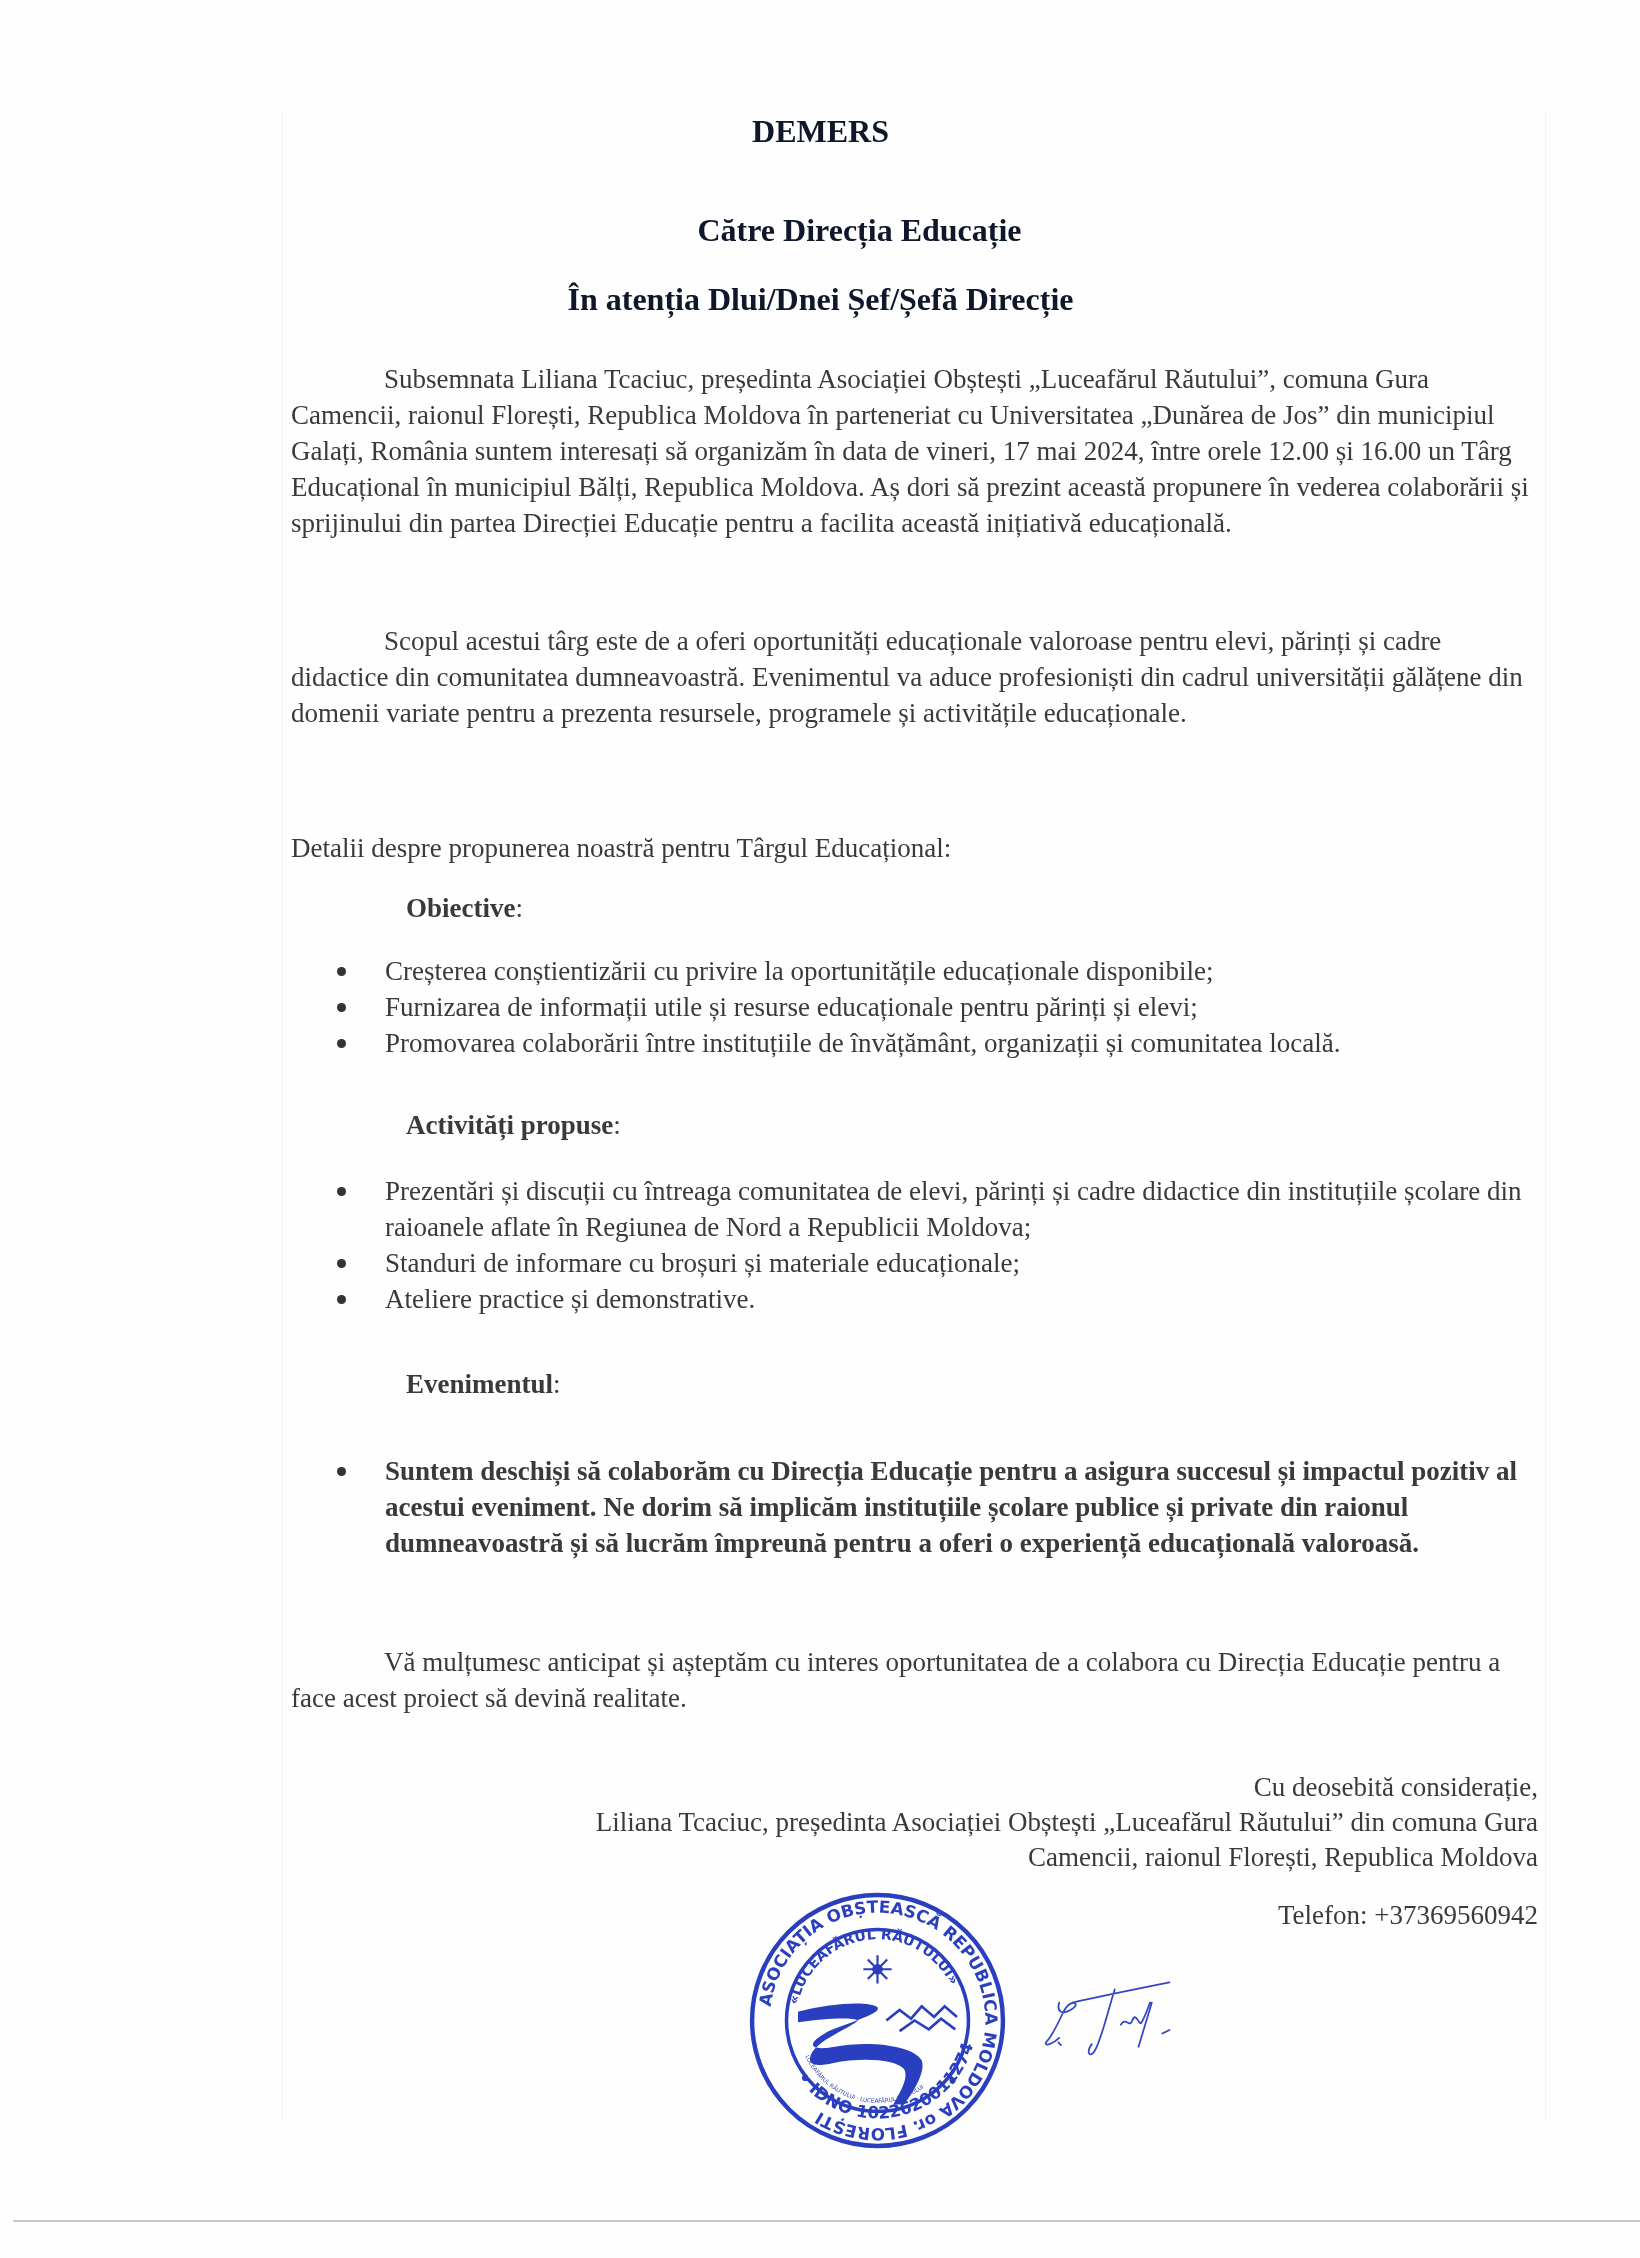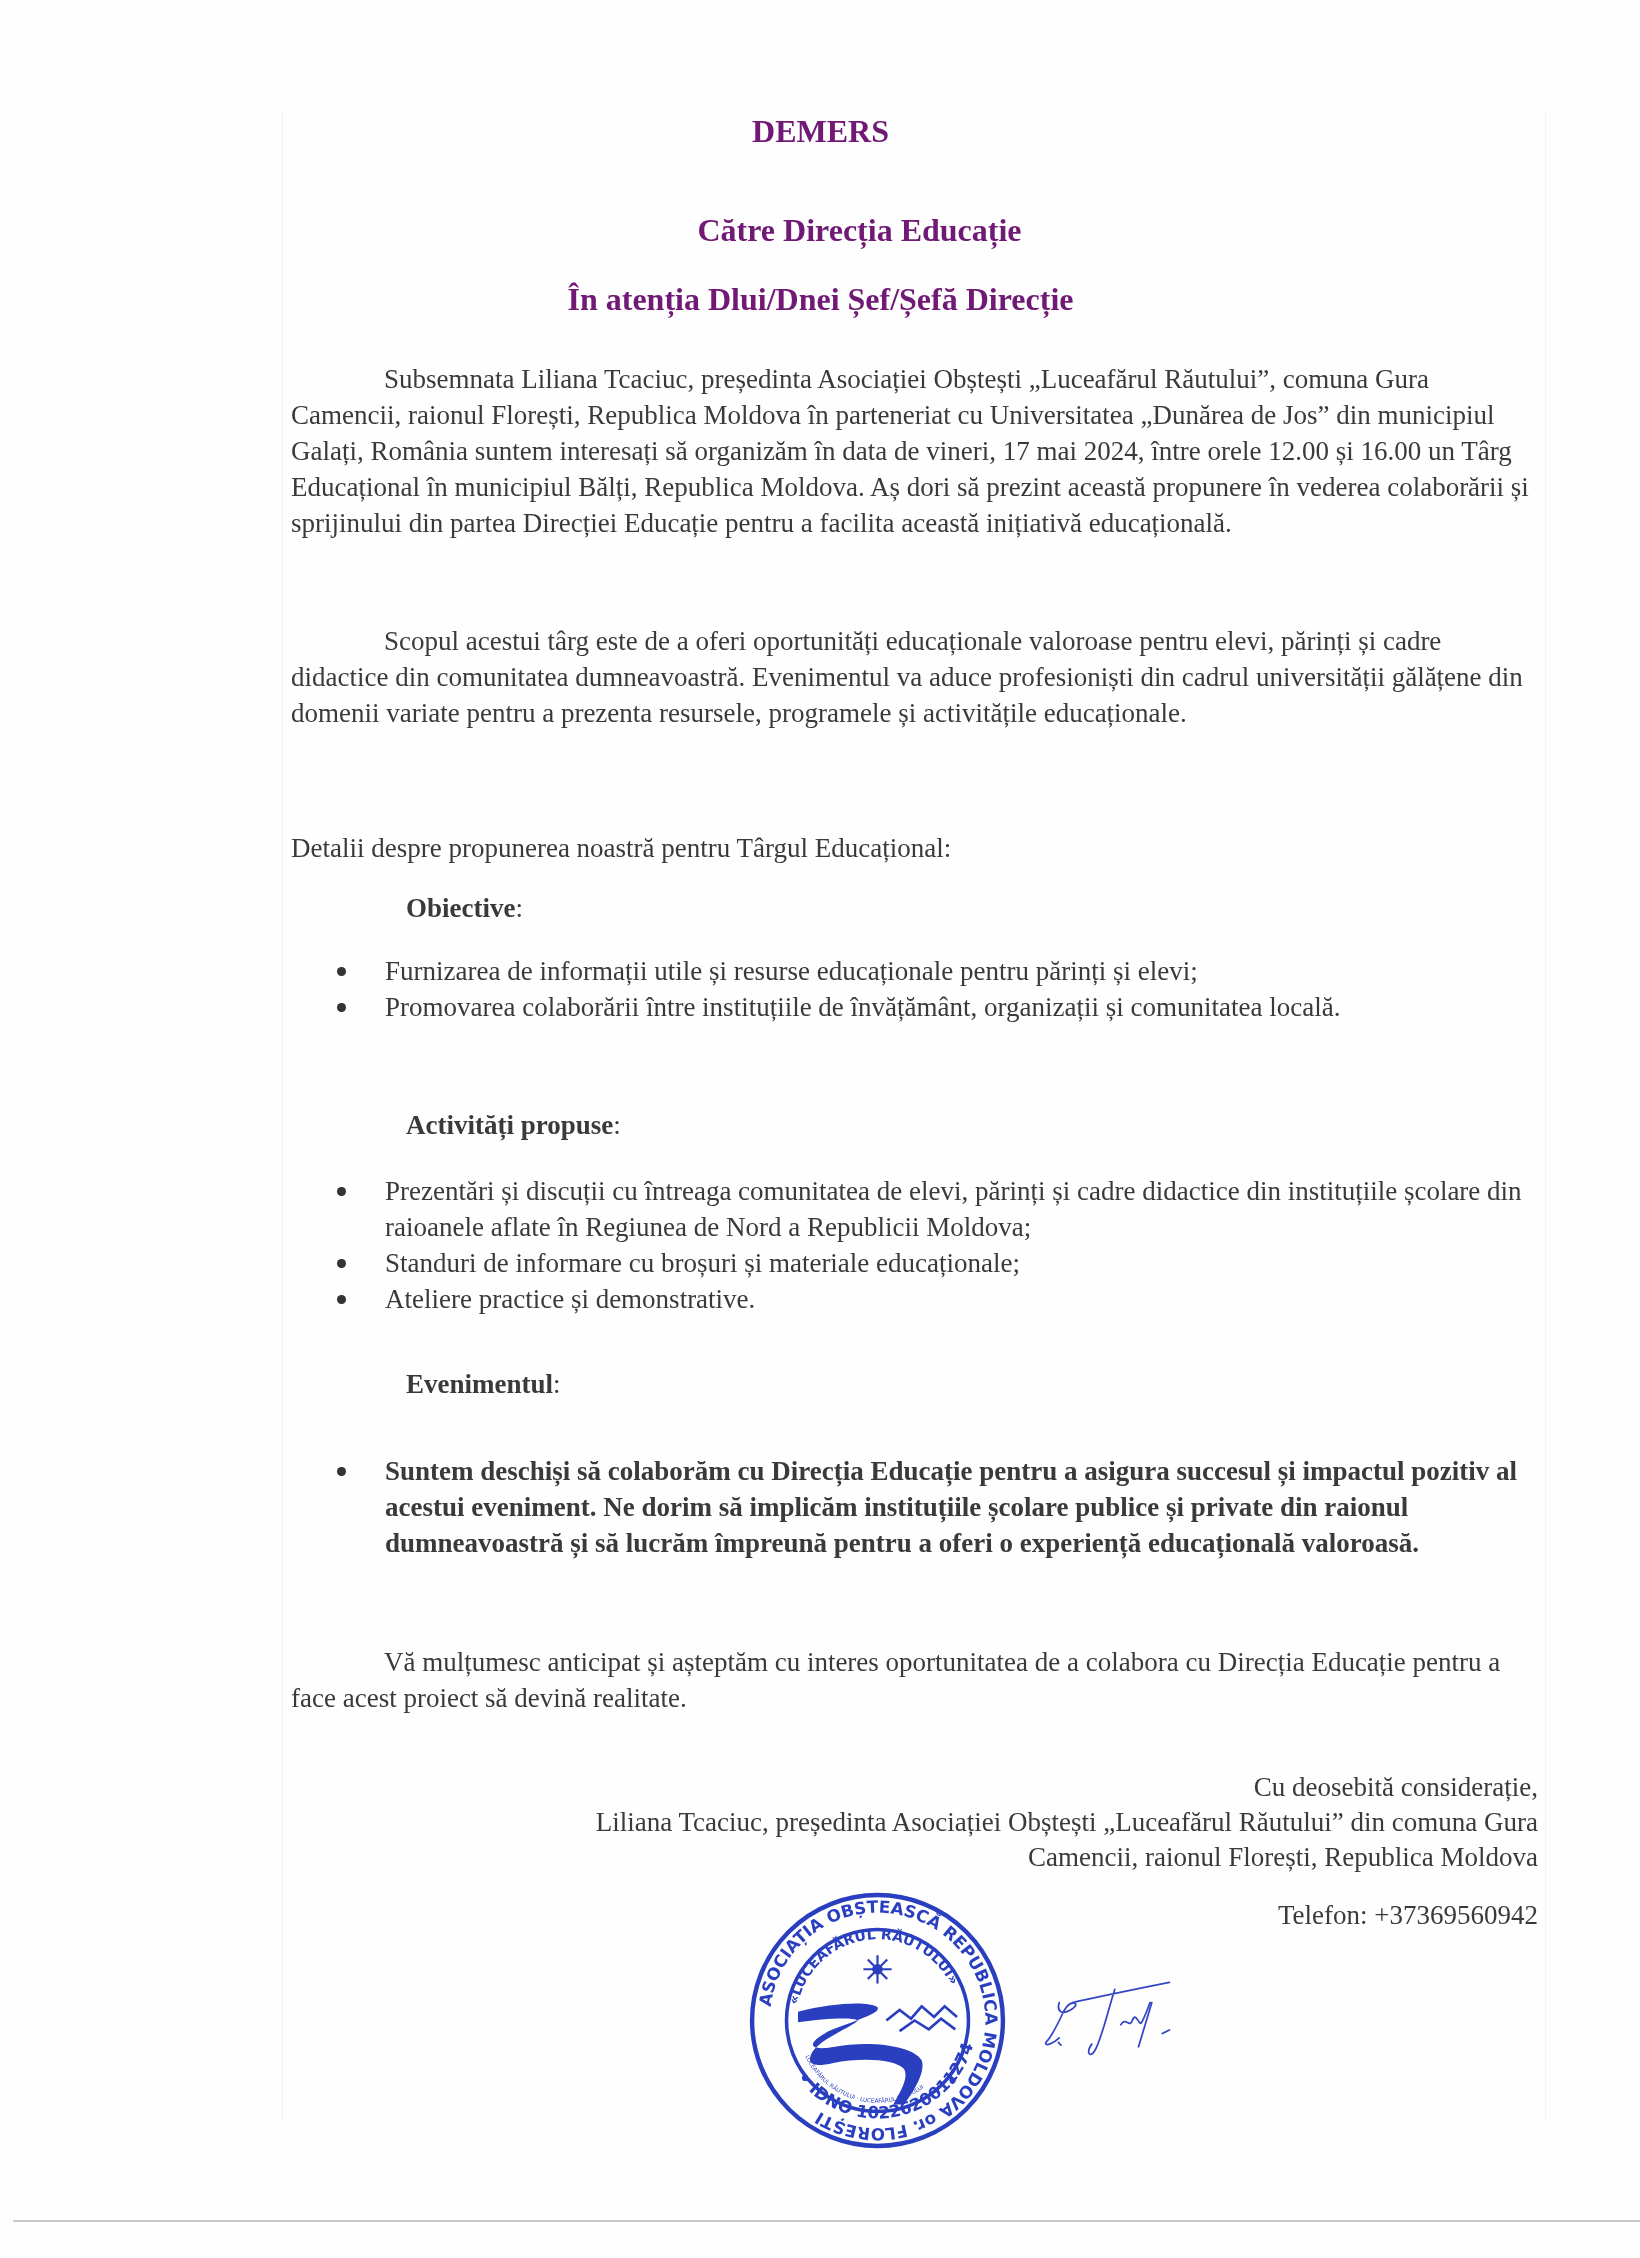--- a/index.html
+++ b/index.html
@@ -1,21 +1,21 @@
 <!DOCTYPE html>
 <html style="font-size:14px"><head>
 <meta charset="utf-8">
 <style>
   html, body { margin:0; padding:0; background:#ffffff; }
   body { width:1641px; height:2258px; position:relative; overflow:hidden;
          font-family:"Liberation Serif", "DejaVu Serif", serif; color:#3a3a3a; }
   .page { position:absolute; left:0; top:0; width:1641px; height:2258px; background:#fefefe; }
   .faint-frame { position:absolute; left:282px; top:110px; width:1262px; height:2011px;
          border-left:0.9px solid #f1f1f1; border-right:0.9px solid #f3f3f3; }
-  .title { position:absolute; left:0; width:1641px; text-align:center; font-weight:bold; color:#701a75; }
+  .title { position:absolute; left:0; width:1641px; text-align:center; font-weight:bold; color:#0f172a; }
   .t1 { top:113px; font-size:32px; }
   .t2 { top:212px; font-size:32px;padding-left:39px; }
   .t3 { top:281px; font-size:32px; }
   .para { position:absolute; left:291px; width:1248px; font-size:27px; line-height:36px; text-align:left; }
   .para .indent { display:inline-block; width:93px; }
   .p1 { top:361px; }
   .p2 { top:623px; }
   .p3 { top:817px;margin-top:13px; }
   .heading { position:absolute; left:406px; font-size:27px; font-weight:bold; }
   .heading .colon { font-weight:normal; }
@@ -48,20 +48,21 @@
   <div class="title t1">DEMERS</div>
   <div class="title t2">Către Direcția Educație</div>
   <div class="title t3">În atenția Dlui/Dnei Șef/Șefă Direcție</div>
 
   <div class="para p1"><span class="indent"></span><span>Subsemnata Liliana Tcaciuc, președinta Asociației Obștești „Luceafărul Răutului”, comuna Gura Camencii, raionul Florești, Republica Moldova în parteneriat cu Universitatea „Dunărea de Jos” din municipiul Galați, România suntem interesați să organizăm în data de vineri, 17 mai 2024, între orele 12.00 și 16.00 un Târg Educațional în municipiul Bălți, Republica Moldova. Aș dori să prezint această propunere în vederea colaborării și sprijinului din partea Direcției Educație pentru a facilita această inițiativă educațională.</span></div>
   <div class="para p2"><span class="indent"></span><span>Scopul acestui târg este de a oferi oportunități educaționale valoroase pentru elevi, părinți și cadre didactice din comunitatea dumneavoastră. Evenimentul va aduce profesioniști din cadrul universității gălățene din domenii variate pentru a prezenta resursele, programele și activitățile educaționale.</span></div>
   <div class="para p3">Detalii despre propunerea noastră pentru Târgul Educațional:</div>
 
   <div class="heading h1"><span>Obiective</span><span class="colon">:</span></div>
   <ul class="blist l1">
+    <li><span class="bullet"></span><span>Creșterea conștientizării cu privire la oportunitățile educaționale disponibile;</span></li>
     <li><span class="bullet"></span><span>Furnizarea de informații utile și resurse educaționale pentru părinți și elevi;</span></li>
     <li><span class="bullet"></span><span>Promovarea colaborării între instituțiile de învățământ, organizații și comunitatea locală.</span></li>
   </ul>
 
   <div class="heading h2"><span>Activități propuse</span><span class="colon">:</span></div>
   <ul class="blist l2">
     <li><span class="bullet"></span><span>Prezentări și discuții cu întreaga comunitatea de elevi, părinți și cadre didactice din instituțiile școlare din raioanele aflate în Regiunea de Nord a Republicii Moldova;</span></li>
     <li><span class="bullet"></span><span>Standuri de informare cu broșuri și materiale educaționale;</span></li>
     <li><span class="bullet"></span><span>Ateliere practice și demonstrative.</span></li>
   </ul>

